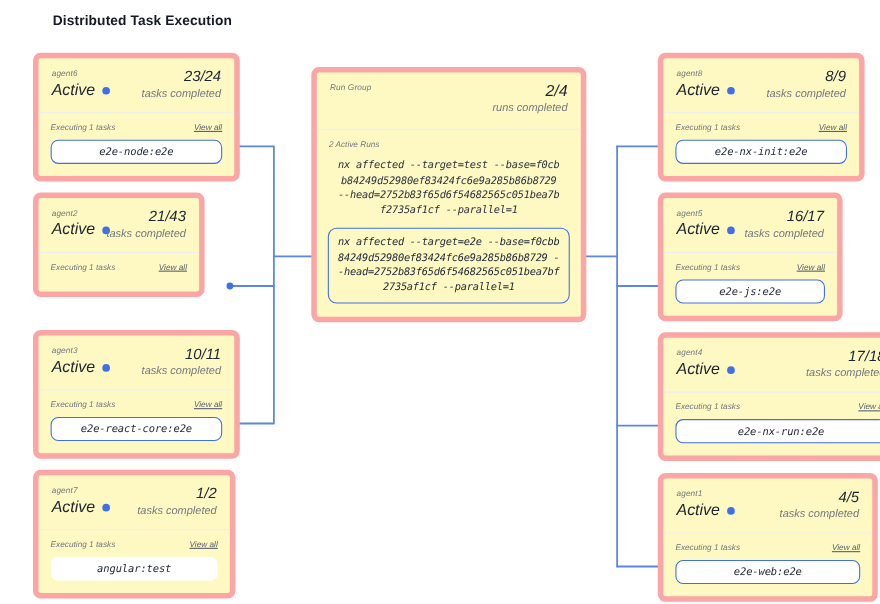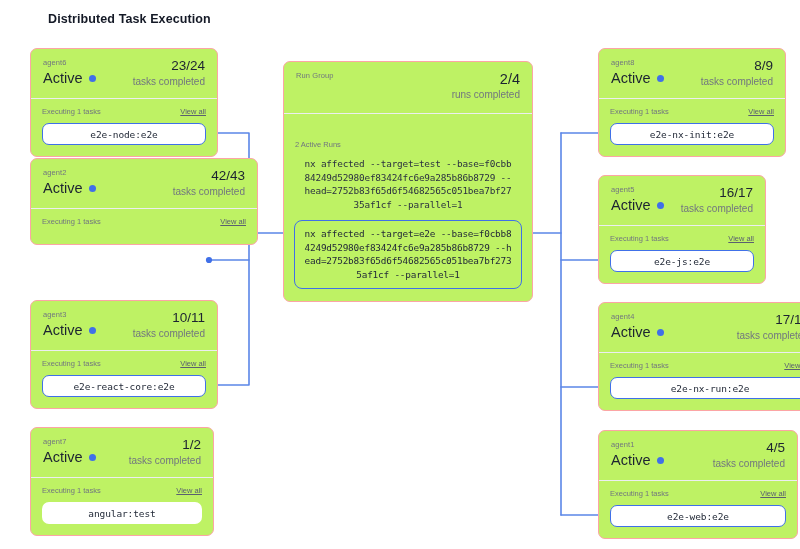--- a/index.html
+++ b/index.html
@@ -32,25 +32,26 @@
   #wires {
     position: absolute;
     left: 0; top: 0;
     width: 800px; height: 549px;
     pointer-events: none;
   }
 
   
   .card {
     position: absolute;
-    background: #bef264;
-    border: 1px solid #fca5a5;
+    background: #fef9c3;
+    border: 5px solid #fca5a5;
     border-radius: 7px;
     box-sizing: border-box;
     overflow: hidden;
+    font-style: italic;
   }
   .card-head {
     padding: 9px 12px 9px 12px;
     border-bottom: 1px solid #eceef1;
     position: relative;
     height: 50px;
     box-sizing: border-box;
   }
   .head-label {
     font-size: 7.5px;
@@ -139,21 +140,21 @@
     left: 283px;
     top: 61px;
     width: 250px;
   }
   #center-card .card-head { height: 52px; }
   #center-card .head-status { font-size: 15.5px; }
   #center-card .head-count { font-size: 14.5px; }
   .runs-label {
     font-size: 7.5px;
     color: #71767f;
-    margin: 19px 0 8px 1px;
+    margin: 2px 0 8px 1px;
   }
   .run-text {
     font-family: "DejaVu Sans Mono", monospace;
     font-size: 9.4px;
     line-height: 13.5px;
     color: #2a3040;
     text-align: center;
     letter-spacing: -0.2px;
     word-break: break-all;
     padding: 0 8px;
@@ -224,28 +225,28 @@
   </div>
   <div class="card-body">
     <div class="body-row">
       <span class="body-label">Executing 1 tasks</span>
       <span class="view-all">View all</span>
     </div>
     <div class="task-box">e2e-node:e2e</div>
   </div>
 </div>
 
-<div class="card" style="left:30px; top:158px; width:228px;">
+<div class="card" style="left:30px; top:175px; width:156px;">
   <div class="card-head">
     <div class="head-label">agent2</div>
     <div class="head-status">
       <span>Active</span>
       <span class="dot"></span>
     </div>
-    <div class="head-count">42/43</div>
+    <div class="head-count">21/43</div>
     <div class="head-count-sub">tasks completed</div>
   </div>
   <div class="card-body">
     <div class="body-row">
       <span class="body-label">Executing 1 tasks</span>
       <span class="view-all">View all</span>
     </div>
   </div>
 </div>
 

